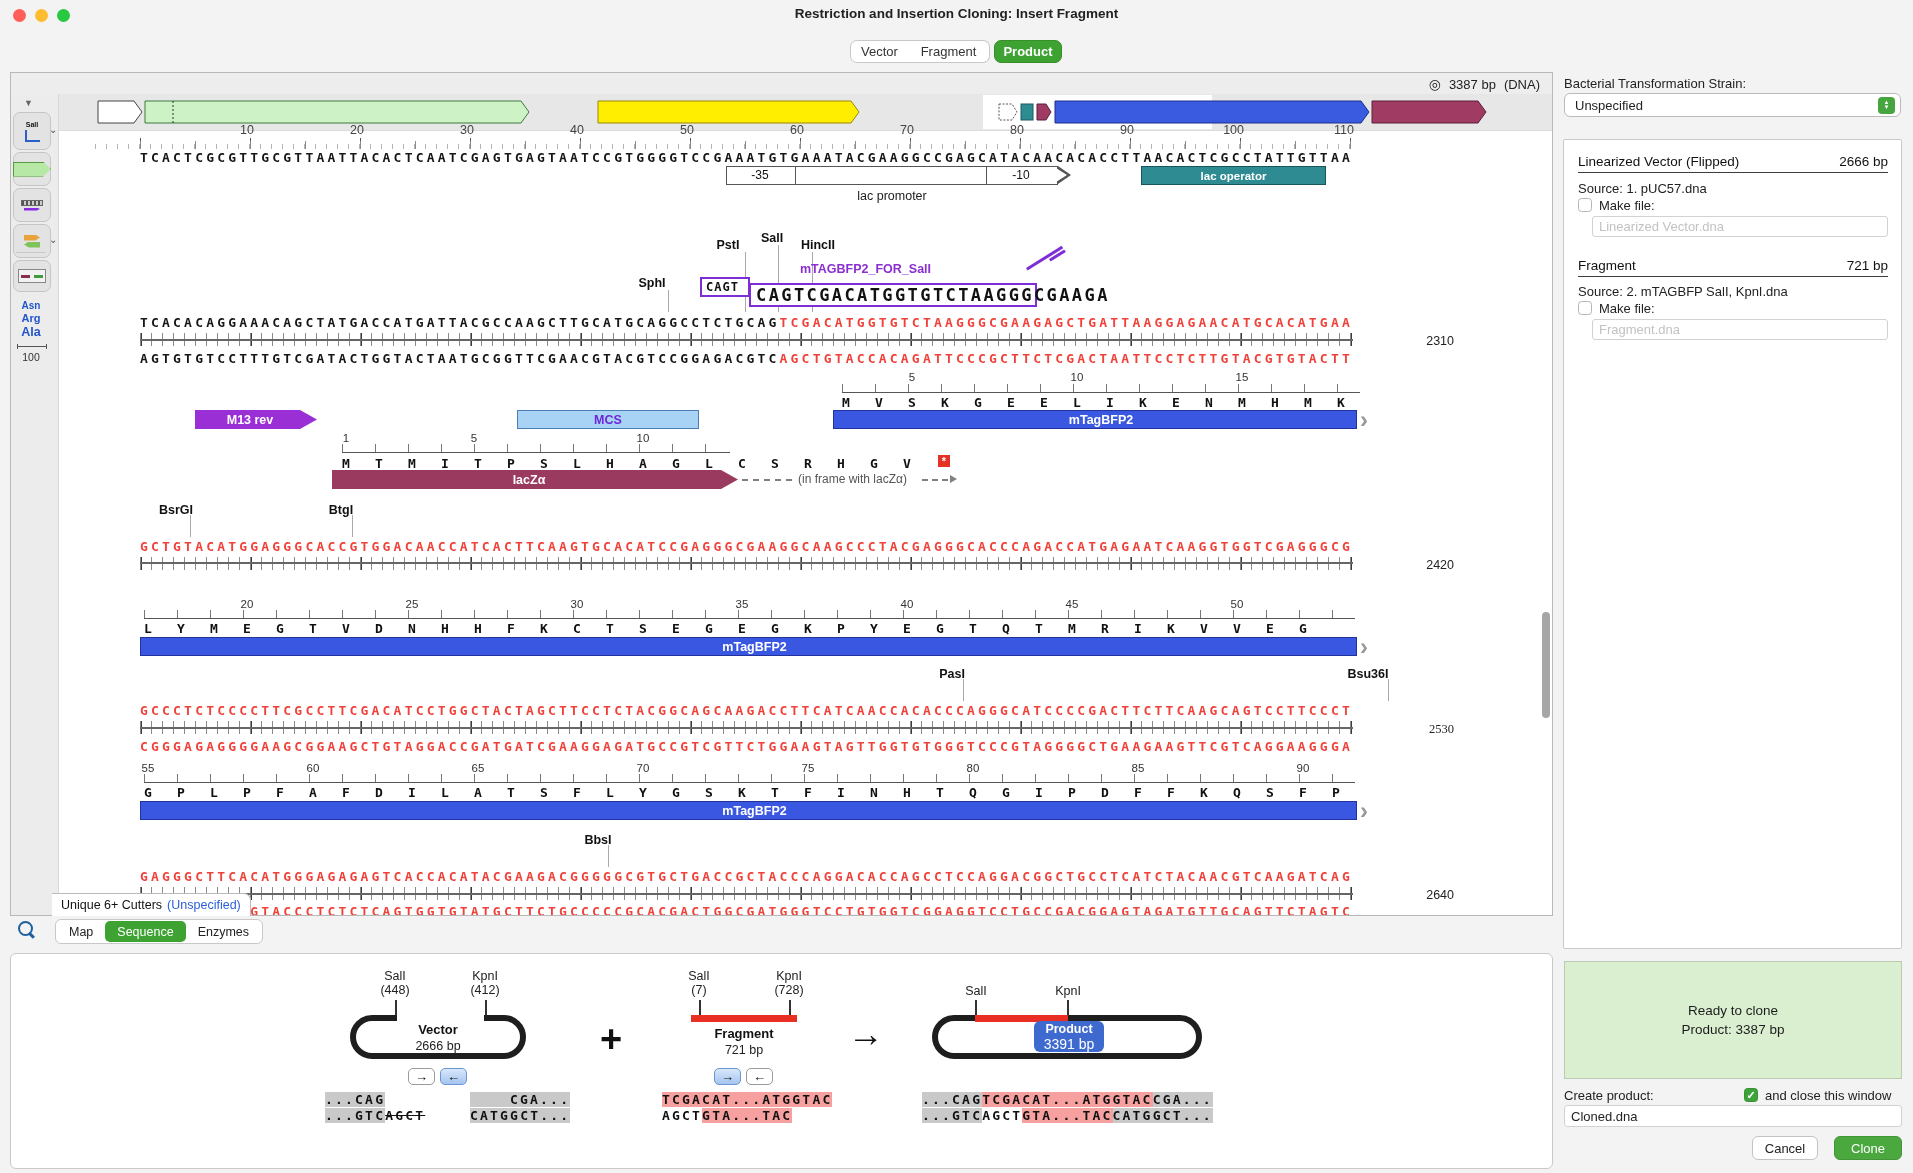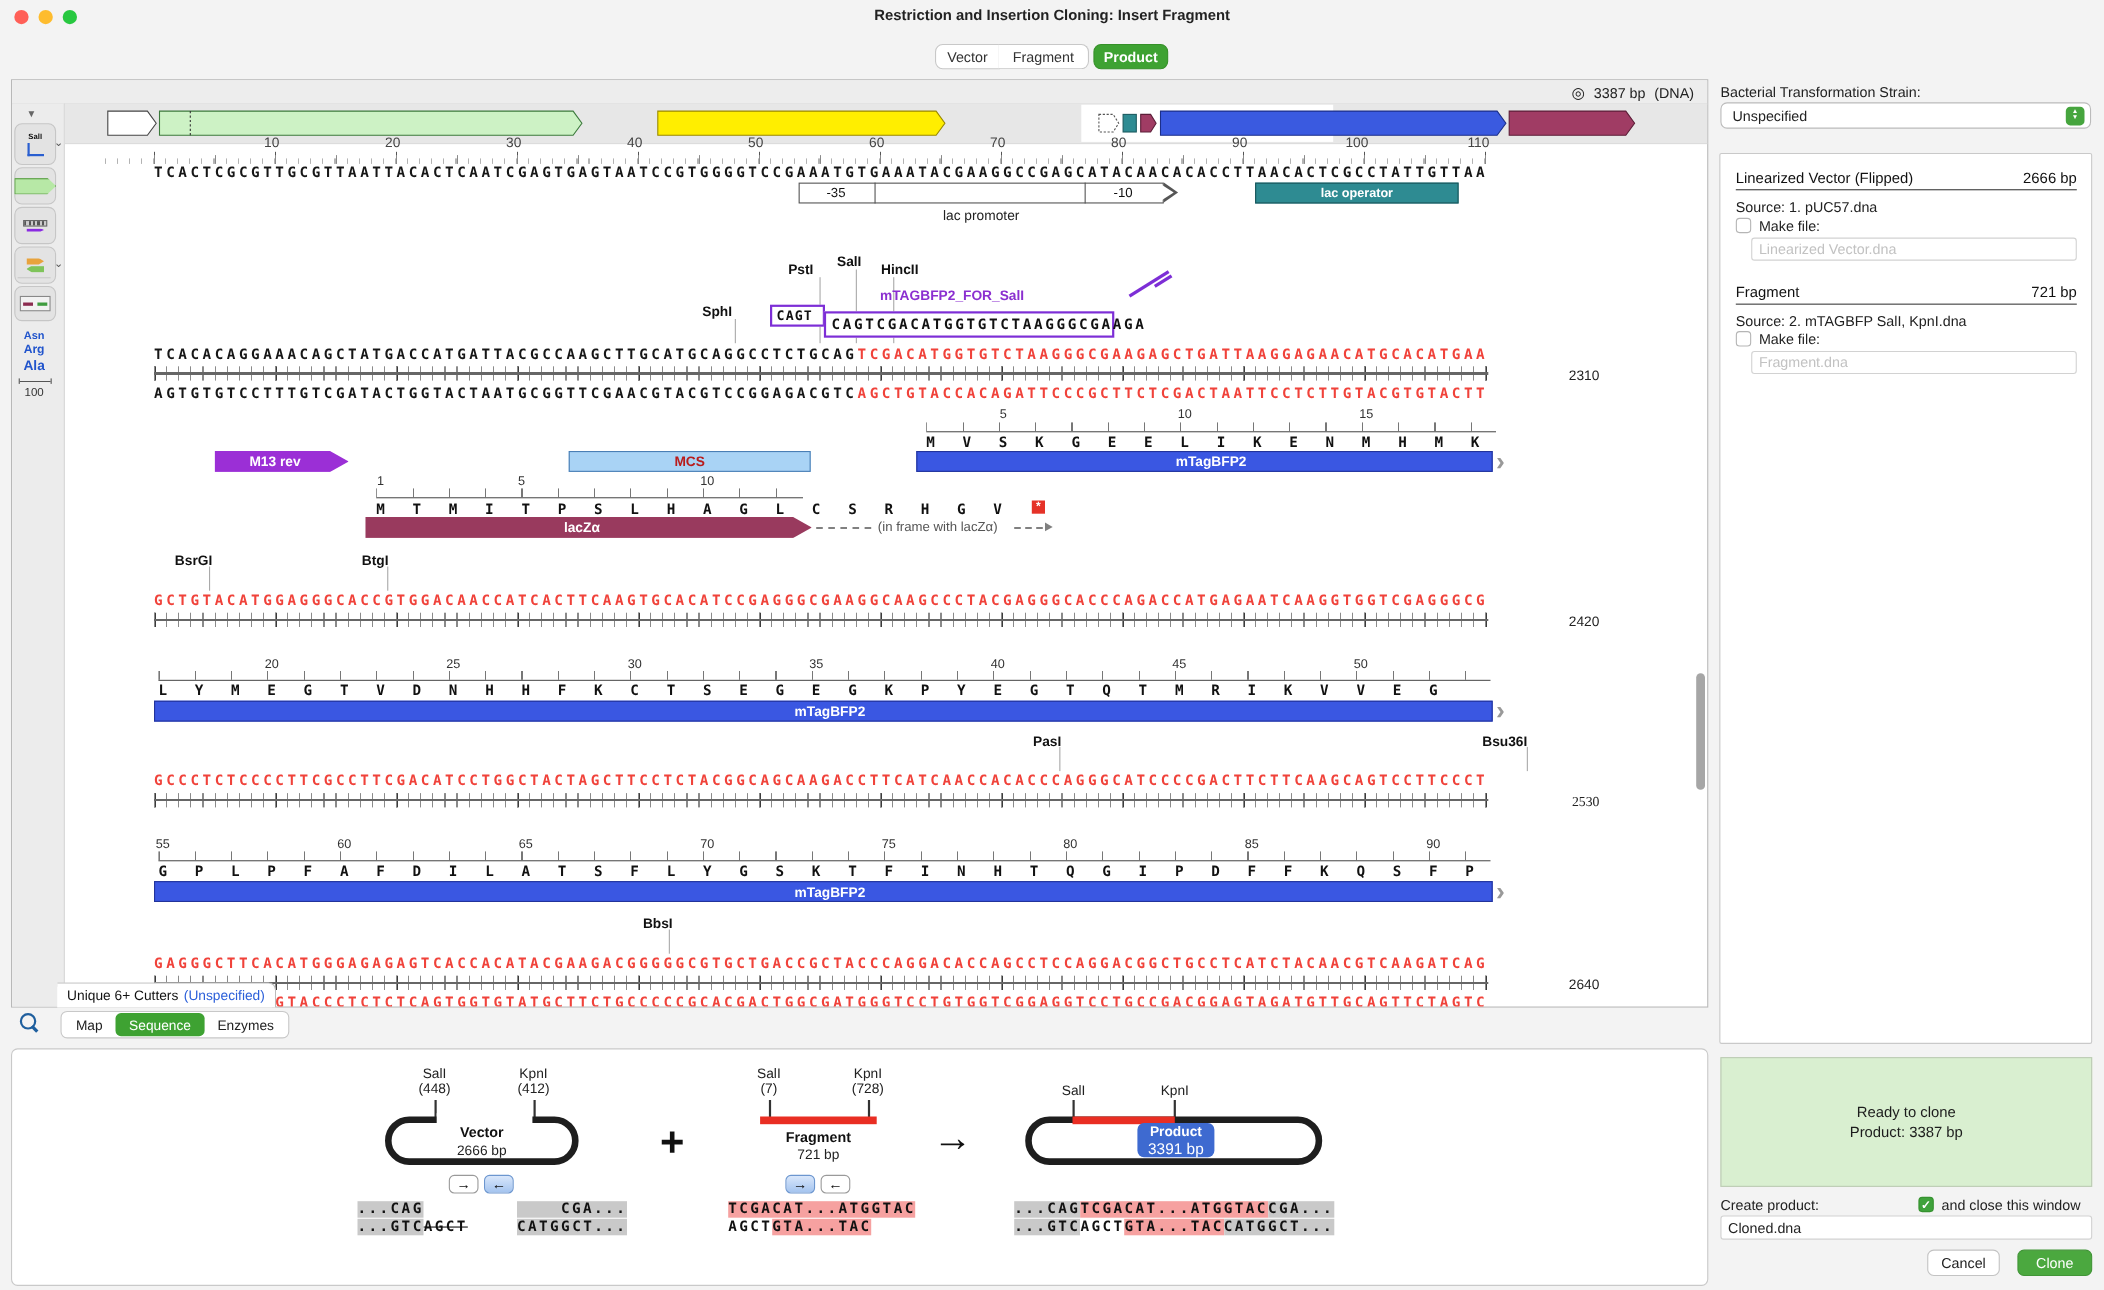--- a/index.html
+++ b/index.html
@@ -173,36 +173,36 @@
   <div class="abs enz" style="left:615px;top:276px;">SphI</div>
   <div class="abs enz" style="left:691px;top:238px;">PstI</div>
   <div class="abs enz" style="left:735px;top:231px;">SalI</div>
   <div class="abs enz" style="left:781px;top:238px;">HincII</div>
   <div class="abs leader" style="left:668px;top:290px;height:22px;"></div>
   <div class="abs leader" style="left:745px;top:252px;height:60px;"></div>
   <div class="abs leader" style="left:778px;top:245px;height:67px;"></div>
   <div class="abs leader" style="left:812px;top:252px;height:60px;"></div>
   <div class="abs" style="left: 800px;top:262px;font-size:12.5px;font-weight:bold;color:#8b2fd0;">mTAGBFP2_FOR_SalI</div>
   <div class="abs pbox" style="left:700px;top:277px;width:50px;height:20px;font-size:12px;padding-left:4px;letter-spacing:1px;">CAGT</div>
-  <div class="abs pbox" style="left:749px;top:283px;width:264px;height:24px;font-size:13px;padding-left:5px;letter-spacing:2.4px;">CAGTCGACATGGTGTCTAAGGGCGAAGA</div>
+  <div class="abs pbox" style="left:749px;top:283px;width:288px;height:24px;font-size:17px;padding-left:5px;letter-spacing:2.4px;">CAGTCGACATGGTGTCTAAGGGCGAAGA</div>
   <div class="abs" style="left:1026px;top:268px;width:42px;border-top:3px solid #7d2ed6;transform:rotate(-32deg);transform-origin:left top;"></div>
   <div class="abs" style="left:1049px;top:259px;width:18px;border-top:3px solid #7d2ed6;transform:rotate(-32deg);transform-origin:left top;"></div>
 
   <div class="abs dna" style="left:140px;top:315px;"><span>TCACACAGGAAACAGCTATGACCATGATTACGCCAAGCTTGCATGCAGGCCTCTGCAG</span><span class="red">TCGACATGGTGTCTAAGGGCGAAGAGCTGATTAAGGAGAACATGCACATGAA</span></div>
   <div class="abs midruler" style="left:140px;top:333px;width:1213px;height:13px;"></div>
   <div class="abs posnum" style="left:1400px;top:334px;">2310</div>
   <div class="abs dna" style="left:140px;top:351px;"><span>AGTGTGTCCTTTGTCGATACTGGTACTAATGCGGTTCGAACGTACGTCCGGAGACGTC</span><span class="red">AGCTGTACCACAGATTCCCGCTTCTCGACTAATTCCTCTTGTACGTGTACTT</span></div>
 
   <div class="abs aanum" style="left:897px;top:371px;">5</div>
   <div class="abs aanum" style="left:1062px;top:371px;">10</div>
   <div class="abs aanum" style="left:1227px;top:371px;">15</div>
   <div class="abs aaruler" style="left:842px;top:384px;width:518px;height:8px;"></div>
   <div class="abs aa" style="left:842px;top:395px;">M V S K G E E L I K E N M H M K</div>
   <div class="abs feat arrowR" style="left:195px;top:410px;width:122px;background:#9b2fd6;">M13 rev</div>
-  <div class="abs feat" style="left:517px;top:410px;width:220px;background:#a9d3f5;border:1px solid #4a7fb5;color:#b91c1c;">MCS</div>
+  <div class="abs feat" style="left:517px;top:410px;width:182px;background:#a9d3f5;border:1px solid #4a7fb5;color:#6d28d9;">MCS</div>
   <div class="abs feat bar" style="left:833px;top:410px;width:524px;">mTagBFP2</div>
   <div class="abs more" style="left:1360px;top:410px;">›</div>
 
   <div class="abs aanum" style="left:331px;top:432px;">1</div>
   <div class="abs aanum" style="left:459px;top:432px;">5</div>
   <div class="abs aanum" style="left:628px;top:432px;">10</div>
   <div class="abs aaruler" style="left:342px;top:444px;width:388px;height:8px;"></div>
   <div class="abs aa" style="left:342px;top:456px;">M T M I T P S L H A G L C S R H G V</div>
   <div class="abs stop" style="left:938px;top:455px;">*</div>
   <div class="abs feat arrowR" style="left:332px;top:470px;width:406px;background:#993a5e;">lacZα</div>
@@ -231,20 +231,21 @@
   <div class="abs feat bar" style="left:140px;top:637px;width:1217px;">mTagBFP2</div>
   <div class="abs more" style="left:1360px;top:637px;">›</div>
 
   <div class="abs enz" style="left:915px;top:667px;">PasI</div>
   <div class="abs enz" style="left:1331px;top:667px;">Bsu36I</div>
   <div class="abs leader" style="left:963px;top:679px;height:22px;"></div>
   <div class="abs leader" style="left:1388px;top:679px;height:22px;"></div>
   <div class="abs dna red" style="left:140px;top:703px;">GCCCTCTCCCCTTCGCCTTCGACATCCTGGCTACTAGCTTCCTCTACGGCAGCAAGACCTTCATCAACCACACCCAGGGCATCCCCGACTTCTTCAAGCAGTCCTTCCCT</div>
   <div class="abs midruler" style="left:140px;top:721px;width:1213px;height:13px;"></div>
   <div class="abs posnum" style="left:1400px;top:722px;font-family:Liberation Serif, serif;">2530</div>
+  <div class="abs dna red" style="left:140px;top:739px;">CGGGAGAGGGGAAGCGGAAGCTGTAGGACCGATGATCGAAGGAGATGCCGTCGTTCTGGAAGTAGTTGGTGTGGGTCCCGTAGGGGCTGAAGAAGTTCGTCAGGAAGGGA</div>
 
   <div class="abs aanum" style="left:133px;top:762px;">55</div>
   <div class="abs aanum" style="left:298px;top:762px;">60</div>
   <div class="abs aanum" style="left:463px;top:762px;">65</div>
   <div class="abs aanum" style="left:628px;top:762px;">70</div>
   <div class="abs aanum" style="left:793px;top:762px;">75</div>
   <div class="abs aanum" style="left:958px;top:762px;">80</div>
   <div class="abs aanum" style="left:1123px;top:762px;">85</div>
   <div class="abs aanum" style="left:1288px;top:762px;">90</div>
   <div class="abs aaruler" style="left:144px;top:774px;width:1211px;height:8px;"></div>

